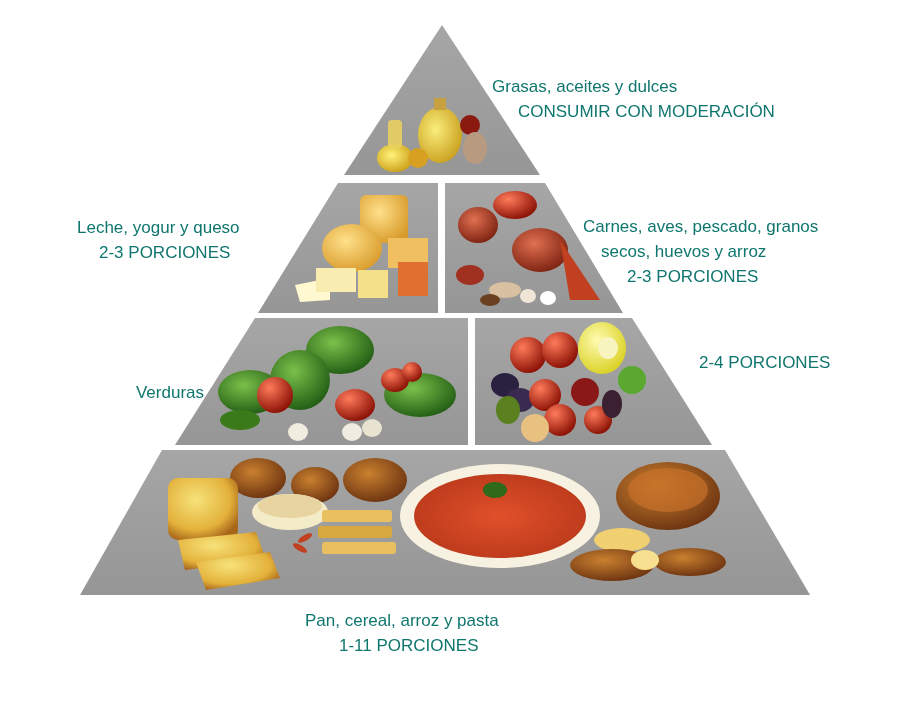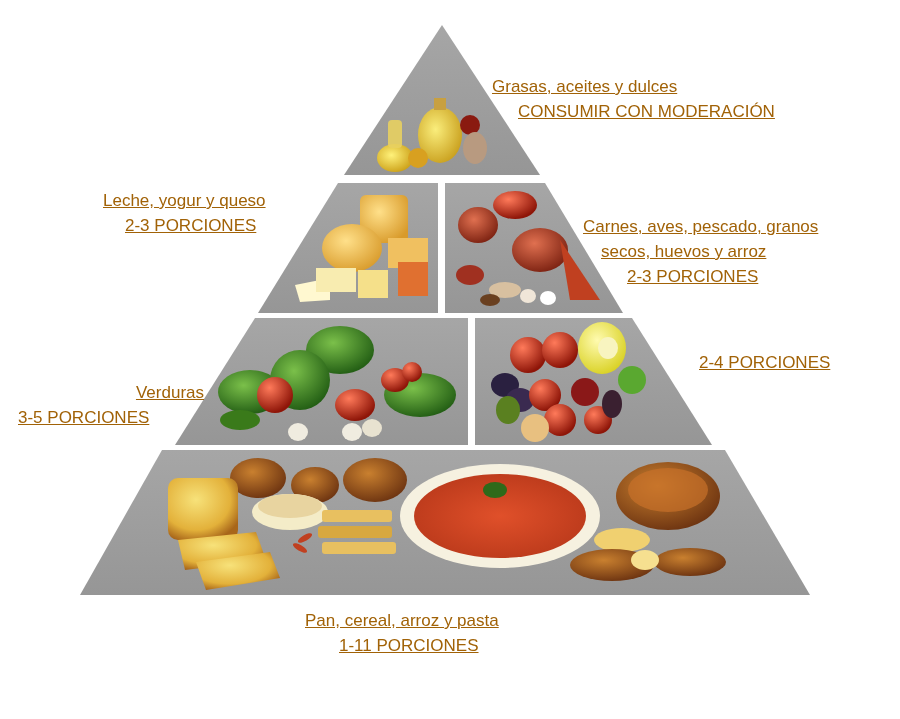--- a/index.html
+++ b/index.html
@@ -1,19 +1,19 @@
 <!DOCTYPE html>
 <html><head>
   <meta charset="utf-8">
   <style>
     html, body { margin: 0; padding: 0; background: #ffffff; }
     body { width: 900px; height: 719px; position: relative; overflow: hidden;
            font-family: "Liberation Sans", sans-serif; color: #1a1a1a; }
     #pyramid { position: absolute; left: 0; top: 0; width: 900px; height: 719px; }
-    .label { position: absolute; font-size: 17px; line-height: 25px; white-space: nowrap; color: #a16207; text-decoration: underline; }
+    .label { position: absolute; font-size: 17px; line-height: 25px; white-space: nowrap; color: #0f766e; }
     .label .line { display: block; }
     .label .serv { display: block; }
   </style>
 </head>
 <body>
 
 <svg id="pyramid" viewBox="0 0 900 719" xmlns="http://www.w3.org/2000/svg">
   <defs>
     <linearGradient id="grayGrad" x1="0" y1="0" x2="0" y2="1">
       <stop offset="0" stop-color="#a6a6a6"></stop>
@@ -162,34 +162,33 @@
       <ellipse cx="305" cy="538" rx="8" ry="3" fill="#c04020" transform="rotate(-30 305 538)"></ellipse>
     </g>
   </g>
 </svg>
 
 <div class="label" style="left:492px; top:74px;">
   <span class="line">Grasas, aceites y dulces</span>
   <span class="serv" style="padding-left:26px;">CONSUMIR CON MODERACIÓN</span>
 </div>
 
-<div class="label" style="left:77px; top:188px;margin-left:26px;">
+<div class="label" style="left:77px; top:215px;">
   <span class="line">Leche, yogur y queso</span>
   <span class="serv" style="padding-left:22px;">2-3 PORCIONES</span>
 </div>
 
 <div class="label" style="left:583px; top:214px;">
   <span class="line">Carnes, aves, pescado, granos</span>
   <span class="line" style="padding-left:18px;">secos, huevos y arroz</span>
   <span class="serv" style="padding-left:44px;">2-3 PORCIONES</span>
 </div>
 
 <div class="label" style="left:18px; top:344px; text-align:right; width:186px;margin-top:36px;">
   <span class="line" style="padding-right:0;">Verduras</span>
-  <span class="serv" style="text-align:left;">3-5 PORCIONES</span>
 </div>
 
 <div class="label" style="left:682px; top:350px;">
   <span class="serv" style="padding-left:17px;text-align:right;">2-4 PORCIONES</span>
 </div>
 
 <div class="label" style="left:305px; top:608px;">
   <span class="line">Pan, cereal, arroz y pasta</span>
   <span class="serv" style="padding-left:34px;">1-11 PORCIONES</span>
 </div>

